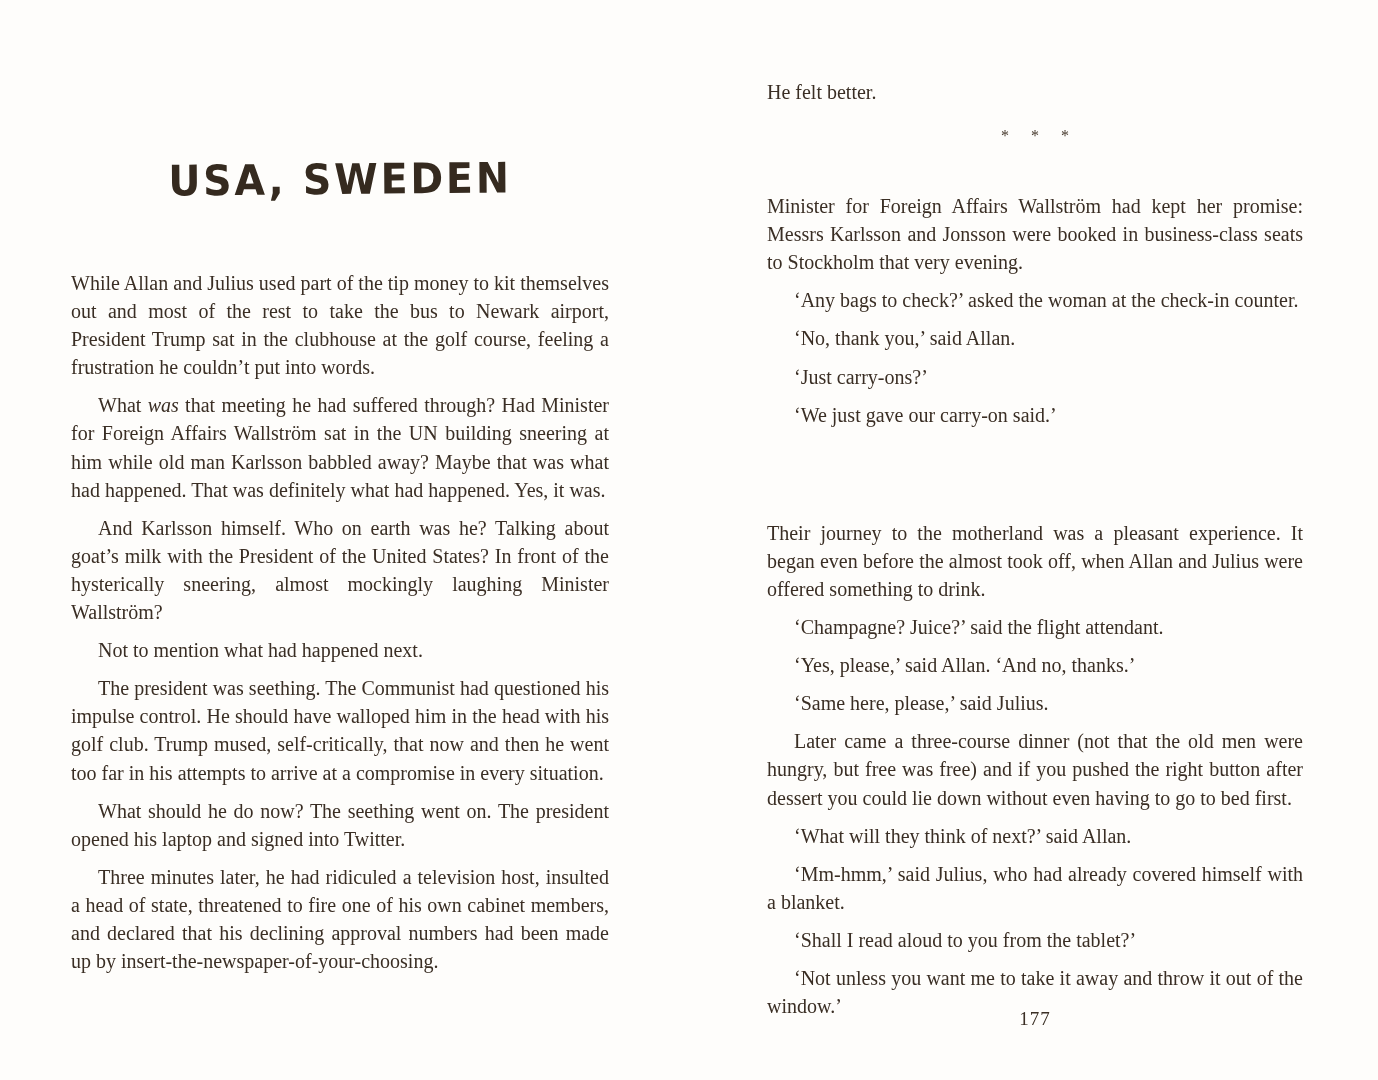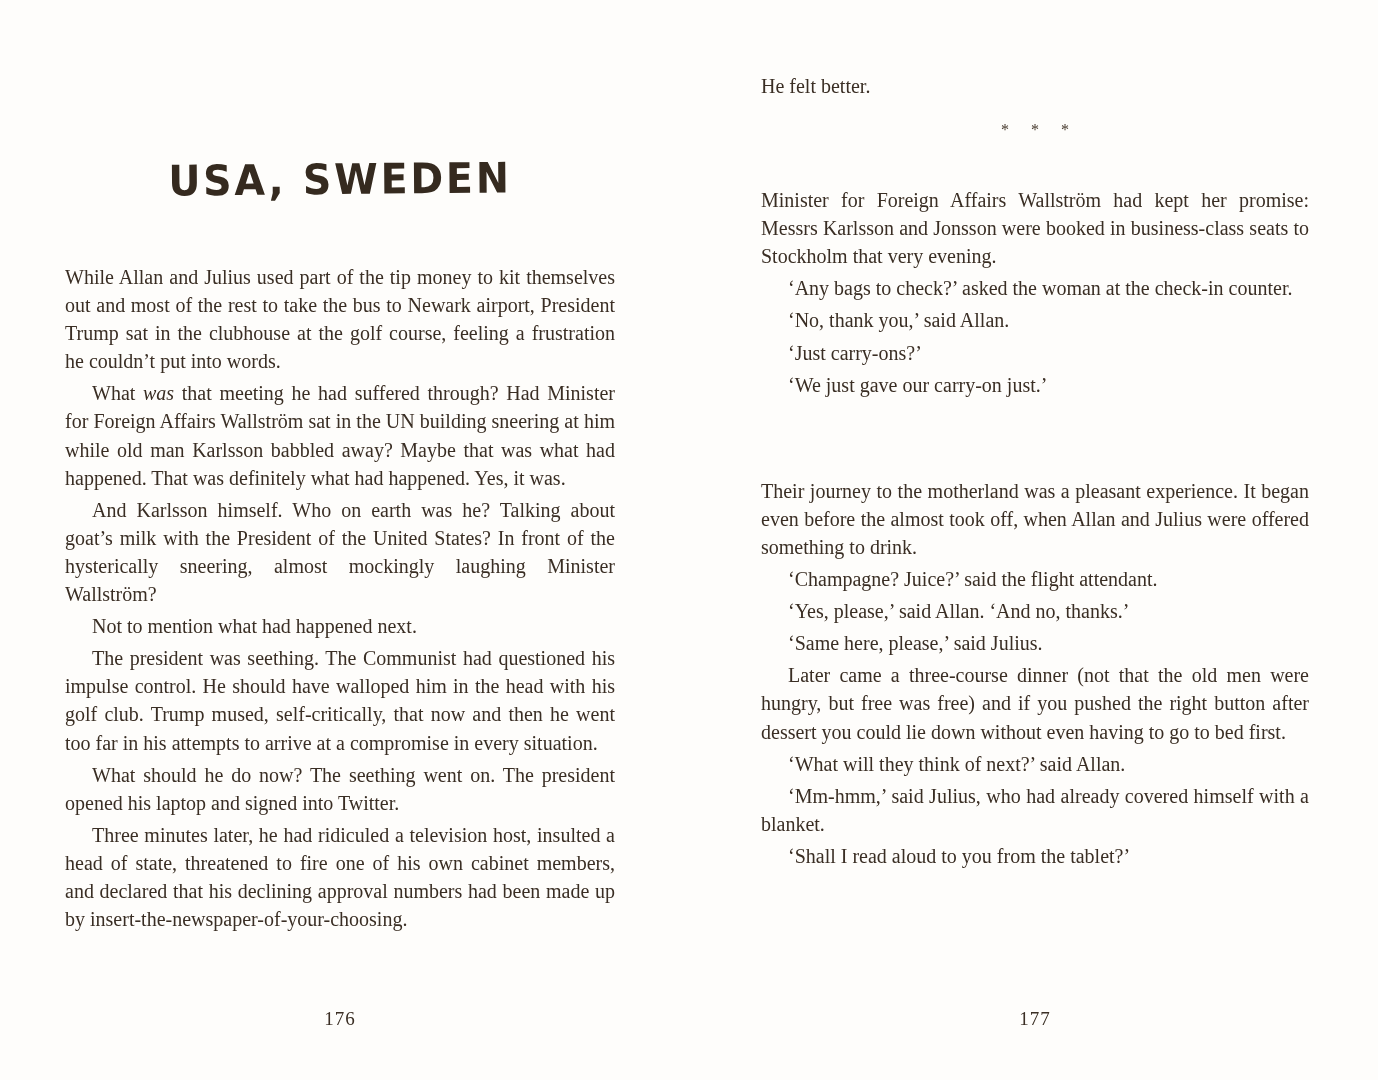--- a/index.html
+++ b/index.html
@@ -43,21 +43,21 @@
     left: 0;
     right: 0;
     font-size: 20px;
     line-height: 28.1px;
     text-align: justify;
   }
   .left-body  { top: 259px; }
   .right-body { top: 68px; }
 
   p {
-    margin: 4px;
+    margin: 10px;
     padding: 0;
   }
   .indent { text-indent: 27px; }
   em { }
 
   .separator {
     text-align: center;
     font-size: 16px;
     letter-spacing: 0;
     word-spacing: 18px;
@@ -90,41 +90,41 @@
   <div class="body-col left-body">
     <p>While Allan and Julius used part of the tip money to kit themselves out and most of the rest to take the bus to Newark airport, President Trump sat in the clubhouse at the golf course, feeling a frustration he couldn’t put into words.</p>
     <p class="indent"><span>What </span><em>was</em><span> that meeting he had suffered through? Had Minister for Foreign Affairs Wallström sat in the UN building sneering at him while old man Karlsson babbled away? Maybe that was what had happened. That was definitely what had happened. Yes, it was.</span></p>
     <p class="indent">And Karlsson himself. Who on earth was he? Talking about goat’s milk with the President of the United States? In front of the hysterically sneering, almost mockingly laughing Minister Wallström?</p>
     <p class="indent">Not to mention what had happened next.</p>
     <p class="indent">The president was seething. The Communist had questioned his impulse control. He should have walloped him in the head with his golf club. Trump mused, self-critically, that now and then he went too far in his attempts to arrive at a compromise in every situation.</p>
     <p class="indent">What should he do now? The seething went on. The president opened his laptop and signed into Twitter.</p>
     <p class="indent">Three minutes later, he had ridiculed a television host, insulted a head of state, threatened to fire one of his own cabinet members, and declared that his declining approval numbers had been made up by insert-the-newspaper-of-your-choosing.</p>
   </div>
 
-  <div class="page-number">176</div>
 </div>
 
 <div class="page page-right">
   <div class="body-col right-body">
     <p>He felt better.</p>
 
     <div class="separator">* * *</div>
 
     <p>Minister for Foreign Affairs Wallström had kept her promise: Messrs Karlsson and Jonsson were booked in business-class seats to Stockholm that very evening.</p>
     <p class="indent">‘Any bags to check?’ asked the woman at the check-in counter.</p>
     <p class="indent">‘No, thank you,’ said Allan.</p>
     <p class="indent">‘Just carry-ons?’</p>
-    <p class="indent">‘We just gave our carry-on just.’</p>
+    <p class="indent">‘We just gave our carry-on said.’</p>
 
     <div class="section-gap"></div>
 
     <p>Their journey to the motherland was a pleasant experience. It began even before the almost took off, when Allan and Julius were offered something to drink.</p>
     <p class="indent">‘Champagne? Juice?’ said the flight attendant.</p>
     <p class="indent">‘Yes, please,’ said Allan. ‘And no, thanks.’</p>
     <p class="indent">‘Same here, please,’ said Julius.</p>
     <p class="indent">Later came a three-course dinner (not that the old men were hungry, but free was free) and if you pushed the right button after dessert you could lie down without even having to go to bed first.</p>
     <p class="indent">‘What will they think of next?’ said Allan.</p>
     <p class="indent">‘Mm-hmm,’ said Julius, who had already covered himself with a blanket.</p>
     <p class="indent">‘Shall I read aloud to you from the tablet?’</p>
+    <p class="indent">‘Not unless you want me to take it away and throw it out of the window.’</p>
   </div>
 
   <div class="page-number">177</div>
 </div>
 
 </body></html>

